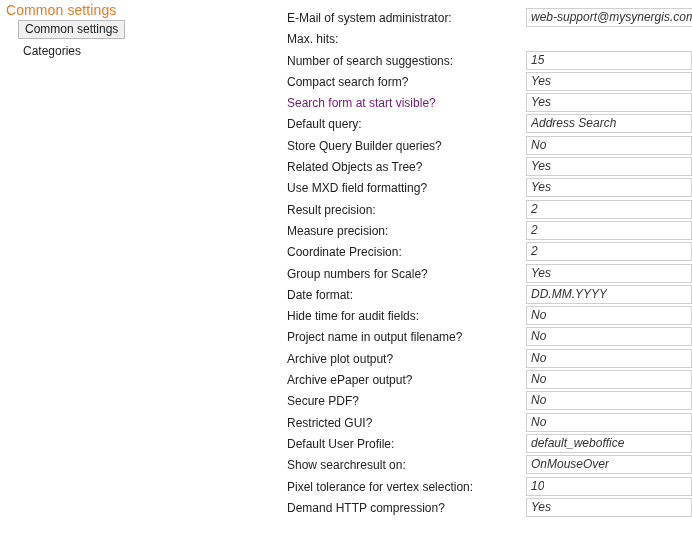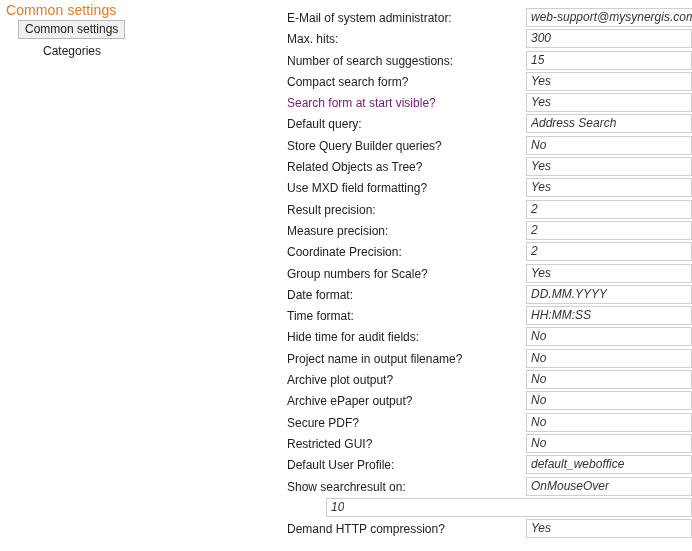--- a/index.html
+++ b/index.html
@@ -43,21 +43,21 @@
     display: inline-block;
     white-space: nowrap;
   }
   .nav-item.selected {
     border: 1px solid #b9b9b9;
     background: #f0f0f0;
     margin-left: 18px;
     padding: 2px 6px 3px 6px;
   }
   .nav-item.child {
-    margin-left: 36px;
+    margin-left: 16px;
   }
   .nav-row {
     display: block;
     line-height: 1;
   }
   .nav-row + .nav-row {
     margin-top: 3px;
   }
   .settings {
     position: absolute;
@@ -123,23 +123,20 @@
 
   <div class="settings">
       <div class="row">
         <div class="label">E-Mail of system administrator:</div>
         <div class="value-wrap">
           <span class="value">web-support@mysynergis.com</span>
         </div>
       </div>
       <div class="row">
         <div class="label">Max. hits:</div>
-        <div class="value-wrap">
-          <span class="value">300</span>
-        </div>
       </div>
       <div class="row">
         <div class="label">Number of search suggestions:</div>
         <div class="value-wrap">
           <span class="value">15</span>
         </div>
       </div>
       <div class="row">
         <div class="label">Compact search form?</div>
         <div class="value-wrap">
@@ -200,26 +197,20 @@
           <span class="value">Yes</span>
         </div>
       </div>
       <div class="row">
         <div class="label">Date format:</div>
         <div class="value-wrap">
           <span class="value">DD.MM.YYYY</span>
         </div>
       </div>
       <div class="row">
-        <div class="label">Time format:</div>
-        <div class="value-wrap">
-          <span class="value">HH:MM:SS</span>
-        </div>
-      </div>
-      <div class="row">
         <div class="label">Hide time for audit fields:</div>
         <div class="value-wrap">
           <span class="value">No</span>
         </div>
       </div>
       <div class="row">
         <div class="label">Project name in output filename?</div>
         <div class="value-wrap">
           <span class="value">No</span>
         </div>
@@ -254,20 +245,21 @@
           <span class="value">default_weboffice</span>
         </div>
       </div>
       <div class="row">
         <div class="label">Show searchresult on:</div>
         <div class="value-wrap">
           <span class="value">OnMouseOver</span>
         </div>
       </div>
       <div class="row">
+        <div class="label">Pixel tolerance for vertex selection:</div>
         <div class="value-wrap">
           <span class="value">10</span>
         </div>
       </div>
       <div class="row">
         <div class="label">Demand HTTP compression?</div>
         <div class="value-wrap">
           <span class="value">Yes</span>
         </div>
       </div>

